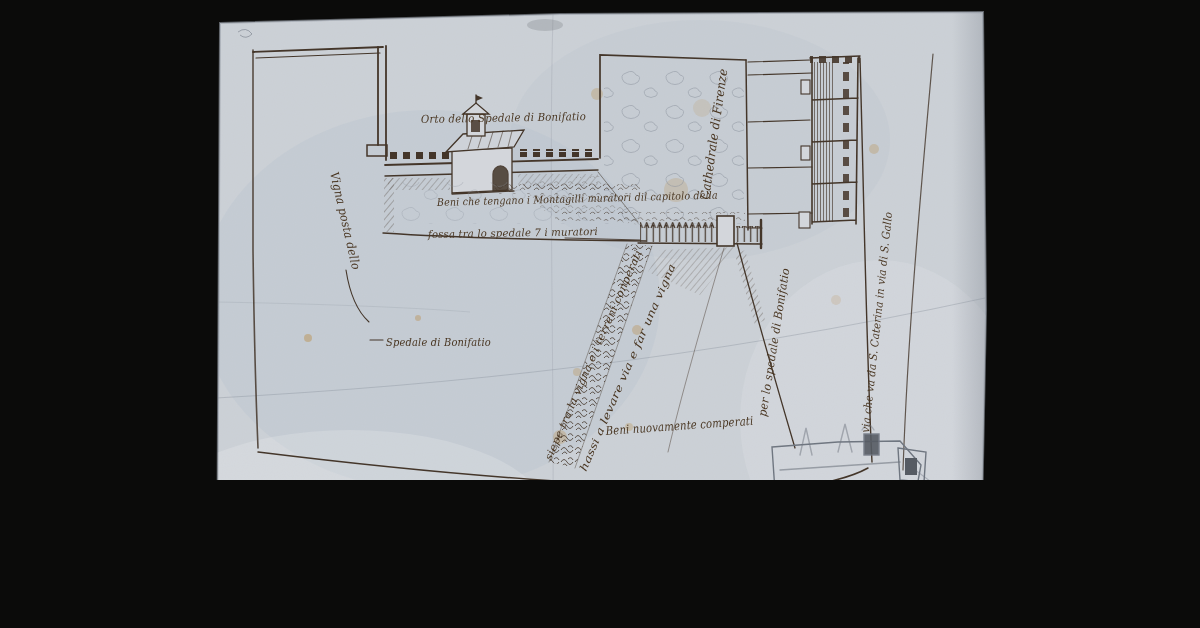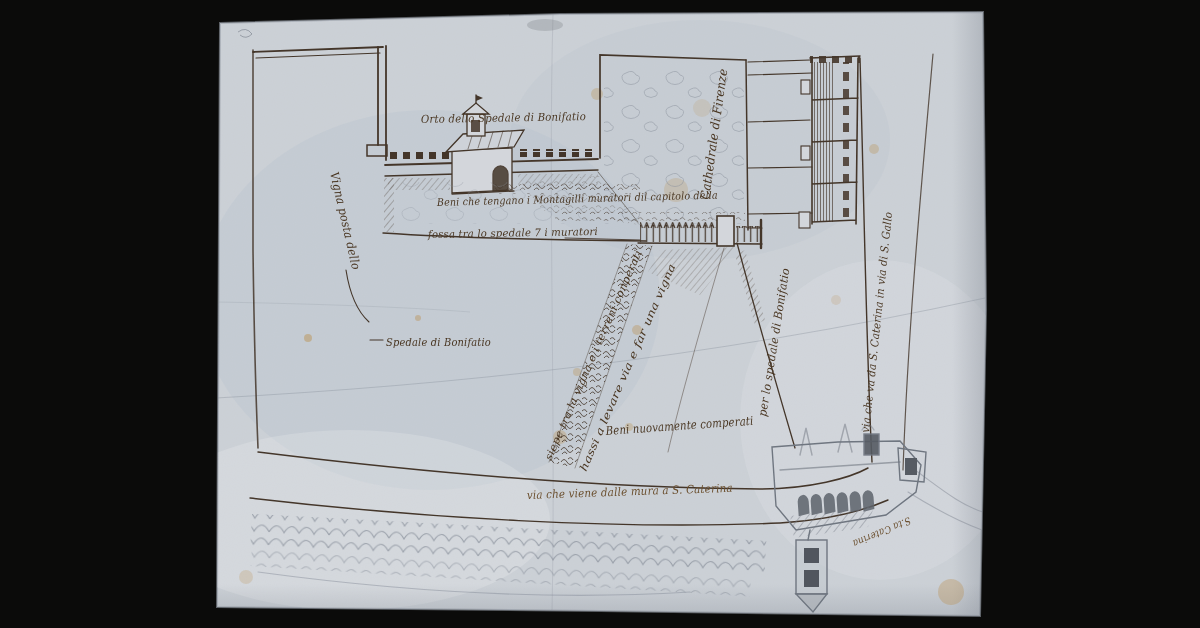--- a/index.html
+++ b/index.html
@@ -1,16 +1,16 @@
 <!DOCTYPE html>
 <html><head>
 <meta charset="utf-8">
 <style>
   html,body{margin:0;padding:0;background:#0b0b0a;}
-  .stage{position:relative;width:1200px;height:628px;background:#0b0b0a;overflow:hidden;
+  .stage{position:relative;width:1200px;height:480px;background:#0b0b0a;overflow:hidden;
          font-family:"DejaVu Serif", serif;}
   svg{display:block}
   text{font-family:"DejaVu Serif", serif;font-style:italic;letter-spacing:.2px;}
 </style>
 </head>
 <body>
 
 <div class="stage">
 <svg width="1200" height="628" viewBox="0 0 1200 628">
   <defs>

